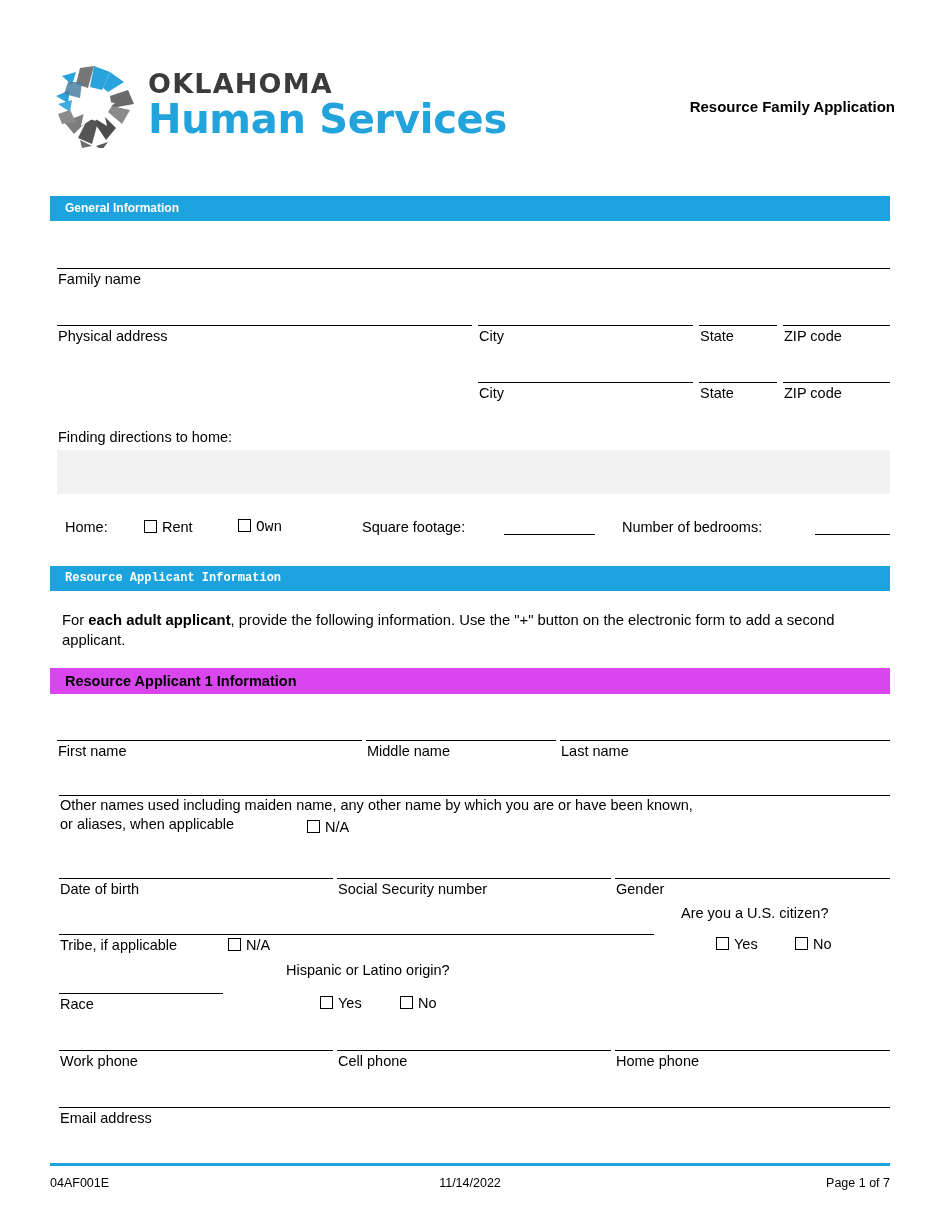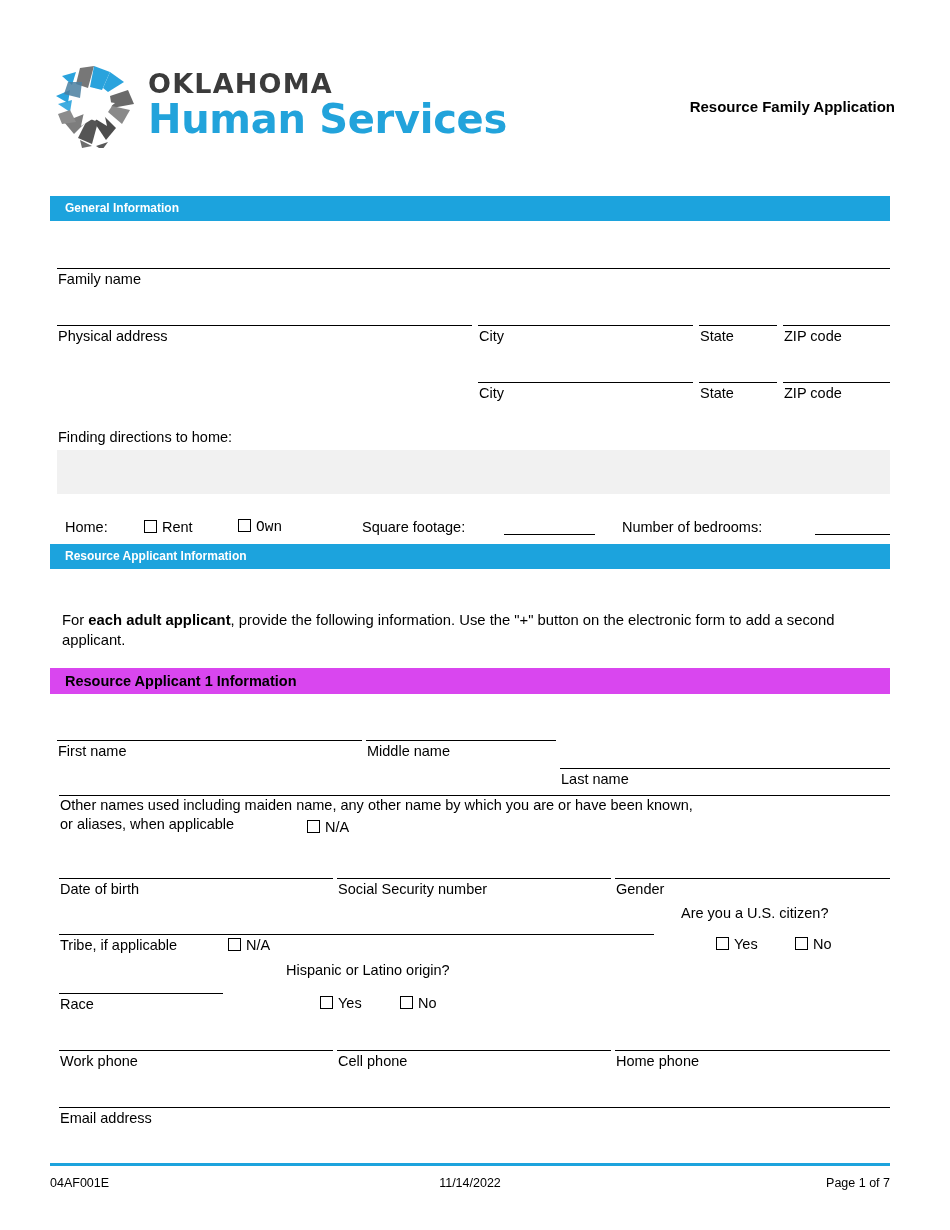--- a/index.html
+++ b/index.html
@@ -238,35 +238,35 @@
   <div class="cbgroup" style="left:238px; top:518px;font-family:Liberation Mono, monospace;">
     <span class="cb"></span><span>Own</span>
   </div>
 
   <div class="plain" style="left:362px; top:518px;">Square footage:</div>
   <div class="shortline" style="left:504px; top:534px; width:91px; height:1px;"></div>
 
   <div class="plain" style="left:622px; top:518px;">Number of bedrooms:</div>
   <div class="shortline" style="left:815px; top:534px; width:75px; height:1px;"></div>
 
-  <div class="section-bar" style="top:544px;">Resource Applicant Information</div>
+  <div class="section-bar" style="top:566px;font-family:Liberation Mono, monospace;">Resource Applicant Information</div>
 
   <div class="para" style="left:62px; top:610px; width:810px;">
     <span>For </span><b>each adult applicant</b><span>, provide the following information. Use the "+" button on the electronic form to add a second applicant.</span>
   </div>
 
   <div class="subsection-bar" style="top:668px;">Resource Applicant 1 Information</div>
 
   <div class="field" style="left:57px; top:740px; width:305px; height:22px;">
     <span class="field-label">First name</span>
   </div>
   <div class="field" style="left:366px; top:740px; width:190px; height:22px;">
     <span class="field-label">Middle name</span>
   </div>
-  <div class="field" style="left:560px; top:768px; width:330px; height:22px;">
+  <div class="field" style="left:560px; top:740px; width:330px; height:22px;">
     <span class="field-label">Last name</span>
   </div>
 
   <div class="field" style="left:59px; top:795px; width:831px; height:48px;">
     <span class="field-label" style="top:1px;">Other names used including maiden name, any other name by which you are or have been known,</span>
     <span class="field-label" style="top:20px;">or aliases, when applicable</span>
   </div>
   <div class="cbgroup" style="left:307px; top:818px;">
     <span class="cb"></span><span>N/A</span>
   </div>

